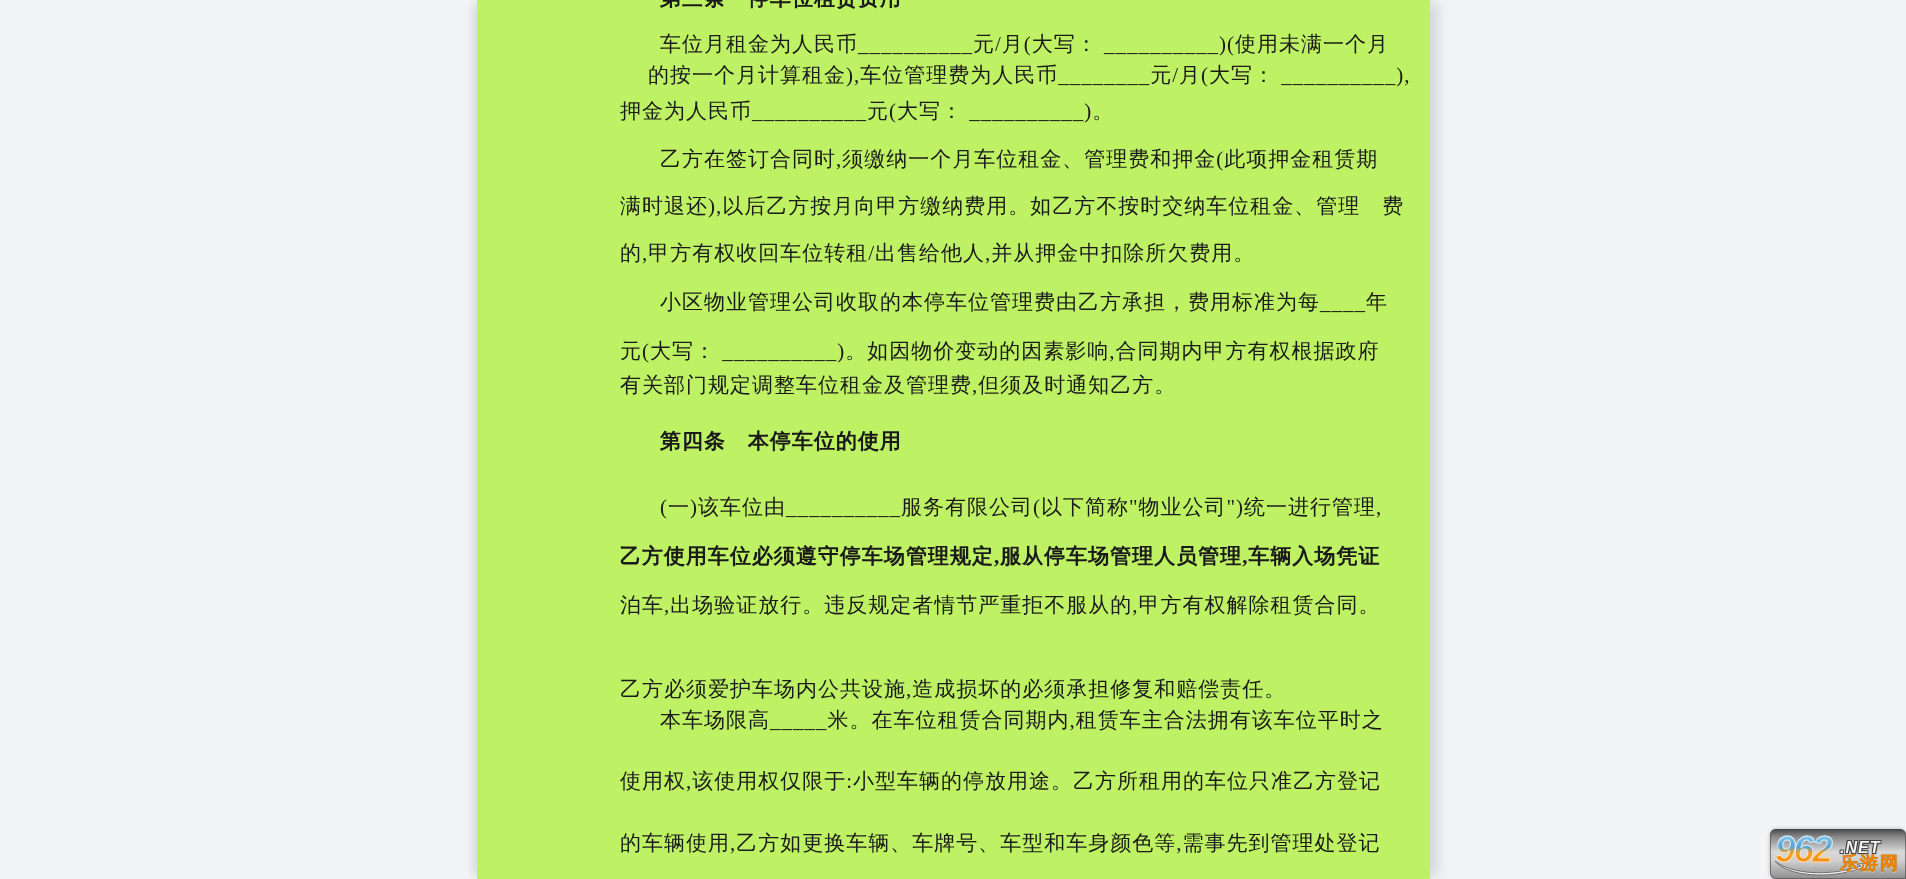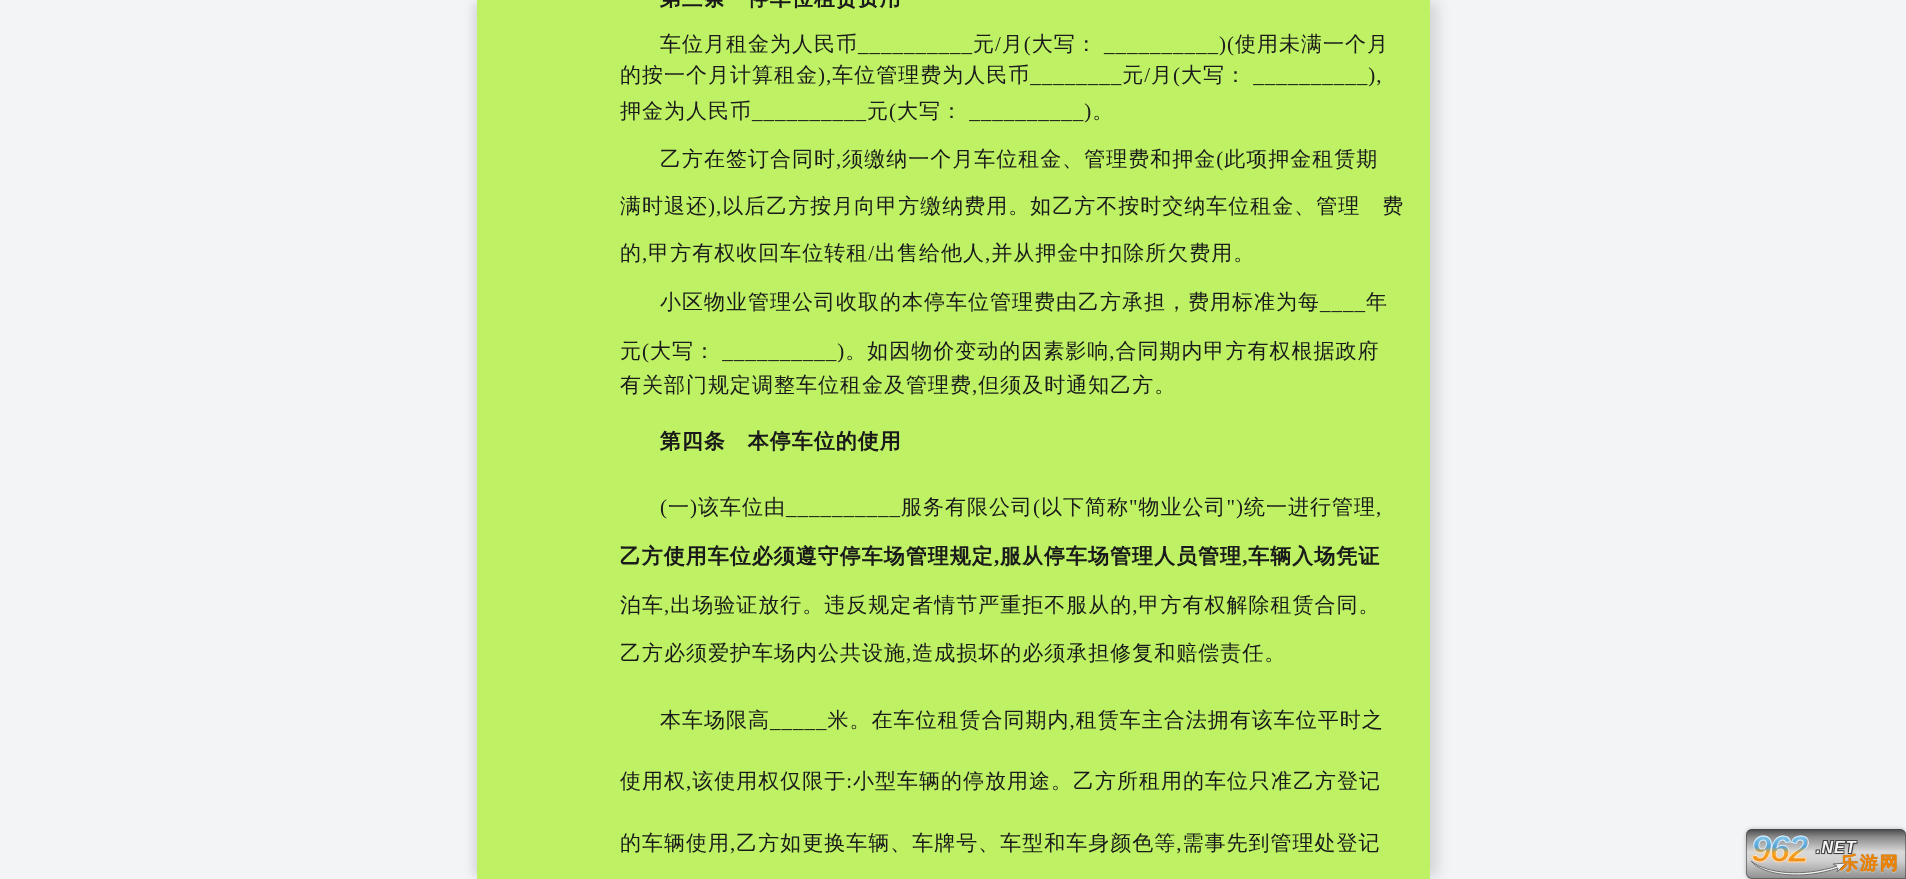--- a/index.html
+++ b/index.html
@@ -31,21 +31,21 @@
     line-height: 26px;
     color: #1a1a1a;
   }
   .contract-line.indent { left: 183px; }
   .contract-line.bold { font-weight: 700; }
 
   
   .badge {
     position: absolute;
     right: 0; bottom: 0;
-    width: 160px; height: 50px;
+    width: 136px; height: 50px;
     border-radius: 6px 6px 0 6px;
     background: linear-gradient(180deg, #474747 0%, #8a8a8a 16%, #d9d9d9 46%,
                 #cfcfcf 64%, #a7a7a7 86%, #8d8d8d 100%);
     box-shadow: inset 0 0 0 1px rgba(70,70,70,0.6), 0 0 4px rgba(0,0,0,0.25);
     overflow: hidden;
   }
   .badge-number {
     position: absolute; left: 5px; top: 1px;
     font-family: "Liberation Sans", sans-serif;
     font-style: italic; font-weight: 700;
@@ -75,33 +75,33 @@
 </style>
 </head>
 <body>
 
 <div class="viewport">
 
   <div class="paper" id="paper">
 
   <div class="contract-line indent bold" style="top: -15px;">第三条　停车位租赁费用</div>
       <div class="contract-line indent" style="top: 31px;">车位月租金为人民币__________元/月(大写： __________)(使用未满一个月</div>
-      <div class="contract-line" style="top: 62px;">的按一个月计算租金),车位管理费为人民币________元/月(大写： __________),</div>
+      <div class="contract-line" style="top: 62px; margin-left: 28px;">的按一个月计算租金),车位管理费为人民币________元/月(大写： __________),</div>
       <div class="contract-line" style="top: 98px;">押金为人民币__________元(大写： __________)。</div>
       <div class="contract-line indent" style="top: 146px;">乙方在签订合同时,须缴纳一个月车位租金、管理费和押金(此项押金租赁期</div>
       <div class="contract-line" style="top: 193px;">满时退还),以后乙方按月向甲方缴纳费用。如乙方不按时交纳车位租金、管理　费</div>
       <div class="contract-line" style="top: 240px;">的,甲方有权收回车位转租/出售给他人,并从押金中扣除所欠费用。</div>
       <div class="contract-line indent" style="top: 289px;">小区物业管理公司收取的本停车位管理费由乙方承担，费用标准为每____年</div>
       <div class="contract-line" style="top: 338px;">元(大写： __________)。如因物价变动的因素影响,合同期内甲方有权根据政府</div>
       <div class="contract-line" style="top: 372px;">有关部门规定调整车位租金及管理费,但须及时通知乙方。</div>
       <div class="contract-line indent bold" style="top: 428px;">第四条　本停车位的使用</div>
       <div class="contract-line indent" style="top: 494px;">(一)该车位由__________服务有限公司(以下简称"物业公司")统一进行管理,</div>
       <div class="contract-line" style="top: 543px; font-weight: bold;">乙方使用车位必须遵守停车场管理规定,服从停车场管理人员管理,车辆入场凭证</div>
       <div class="contract-line" style="top: 592px;">泊车,出场验证放行。违反规定者情节严重拒不服从的,甲方有权解除租赁合同。</div>
-      <div class="contract-line" style="top: 640px;">乙方必须爱护车场内公共设施,造成损坏的必须承担修复和赔偿责任。</div>
+      <div class="contract-line" style="top: 676px;">乙方必须爱护车场内公共设施,造成损坏的必须承担修复和赔偿责任。</div>
       <div class="contract-line indent" style="top: 707px;">本车场限高_____米。在车位租赁合同期内,租赁车主合法拥有该车位平时之</div>
       <div class="contract-line" style="top: 768px;">使用权,该使用权仅限于:小型车辆的停放用途。乙方所租用的车位只准乙方登记</div>
       <div class="contract-line" style="top: 830px;">的车辆使用,乙方如更换车辆、车牌号、车型和车身颜色等,需事先到管理处登记</div>
     </div>
 
   <div class="badge">
     <span class="badge-number">962</span>
     <span class="badge-suffix">.NET</span>
     <svg class="badge-swoosh" width="100" height="20" viewBox="0 0 100 20">
       <path d="M2 4 C 18 17, 55 20, 88 9 L 84 7 L 97 6 L 88 15 L 89 11 C 55 23, 14 19, 2 4 Z" fill="#f1f1f1" stroke="#6f6f6f" stroke-width="1"></path>

